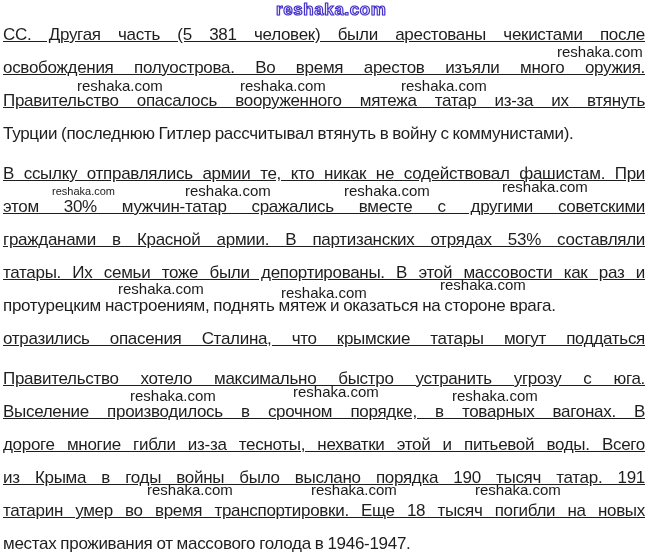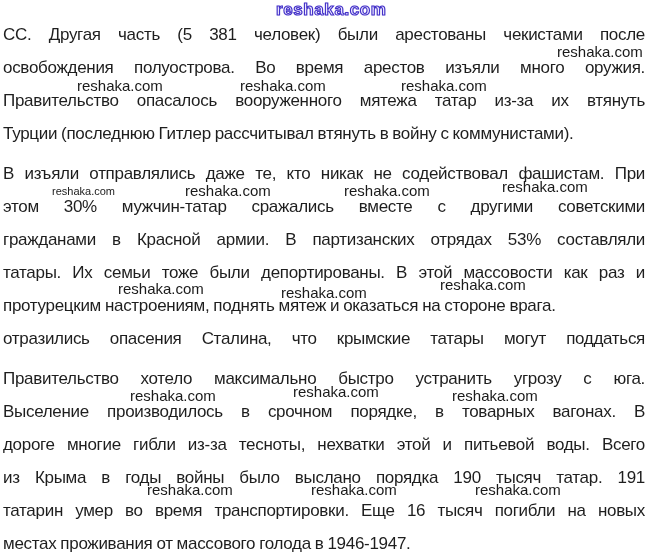--- a/index.html
+++ b/index.html
@@ -21,21 +21,21 @@
     font-size: 17px;
     line-height: 33px;
     height: 33px;
     overflow: hidden;
     letter-spacing: -0.3px;
     word-spacing: -0.5px;
     white-space: normal;
     color: #1e1e1e;
   }
   
-  .line.j { text-align: justify; }
+  .line.j { text-align: justify; text-decoration: underline; }
   .line.j::after { content: ""; display: inline-block; width: 100%; height: 0; }
   .wm-layer { position: absolute; left: 0; top: 0; width: 648px; height: 559px; pointer-events: none; }
   .wm {
     position: absolute;
     font-size: 15px;
     line-height: 15px;
     color: #1a1a1a;
     letter-spacing: 0;
     white-space: nowrap;
   }
@@ -54,33 +54,33 @@
 <body>
 
 <div class="doc">
   <div class="para">
     <div class="line j">СС. Другая часть (5 381 человек) были арестованы чекистами после</div>
     <div class="line j">освобождения полуострова. Во время арестов изъяли много оружия.</div>
     <div class="line j">Правительство опасалось вооруженного мятежа татар из-за их втянуть</div>
     <div class="line">Турции (последнюю Гитлер рассчитывал втянуть в войну с коммунистами).</div>
   </div>
   <div class="para">
-    <div class="line j">В изъяли отправлялись даже те, кто никак не содействовал фашистам. При</div>
+    <div class="line j">В ссылку отправлялись армии те, кто никак не содействовал фашистам. При</div>
     <div class="line j">этом 30% мужчин-татар сражались вместе с другими советскими</div>
     <div class="line j">гражданами в Красной армии. В партизанских отрядах 53% составляли</div>
     <div class="line j">татары. Их семьи тоже были депортированы. В этой массовости как раз и</div>
     <div class="line">протурецким настроениям, поднять мятеж и оказаться на стороне врага.</div>
     <div class="line j">отразились опасения Сталина, что крымские татары могут поддаться</div>
   </div>
   <div class="para">
     <div class="line j">Правительство хотело максимально быстро устранить угрозу с юга.</div>
     <div class="line j">Выселение производилось в срочном порядке, в товарных вагонах. В</div>
     <div class="line j">дороге многие гибли из-за тесноты, нехватки этой и питьевой воды. Всего</div>
     <div class="line j">из Крыма в годы войны было выслано порядка 190 тысяч татар. 191</div>
-    <div class="line j">татарин умер во время транспортировки. Еще 16 тысяч погибли на новых</div>
+    <div class="line j">татарин умер во время транспортировки. Еще 18 тысяч погибли на новых</div>
     <div class="line">местах проживания от массового голода в 1946-1947.</div>
   </div>
 </div>
 
 <div class="wm-layer">
   <span class="wm logo" style="left:276px; top:1px;">reshaka.com</span>
 
   <span class="wm" style="left:557px; top:44px;">reshaka.com</span>
 
   <span class="wm" style="left:77px;  top:78px;">reshaka.com</span>

